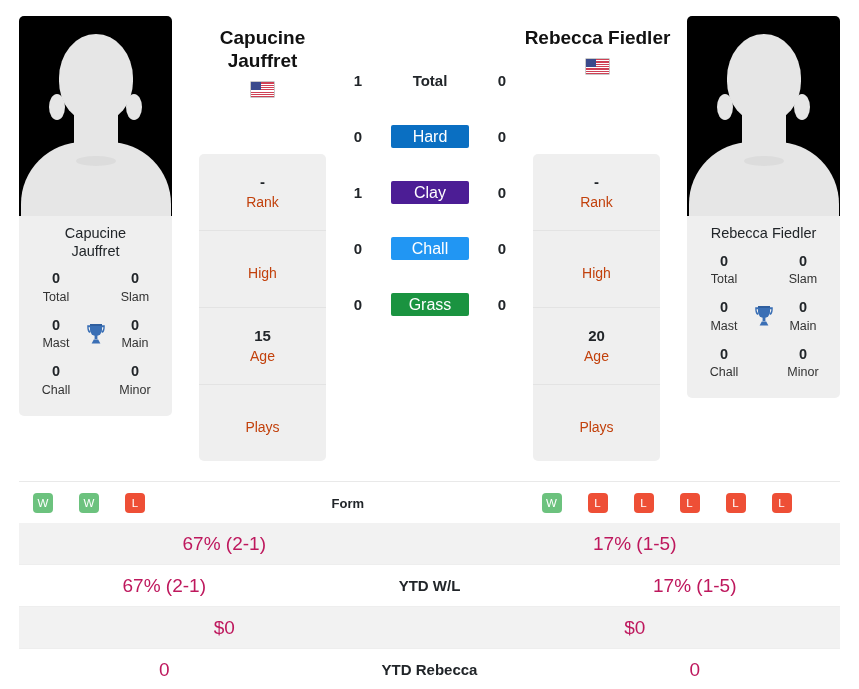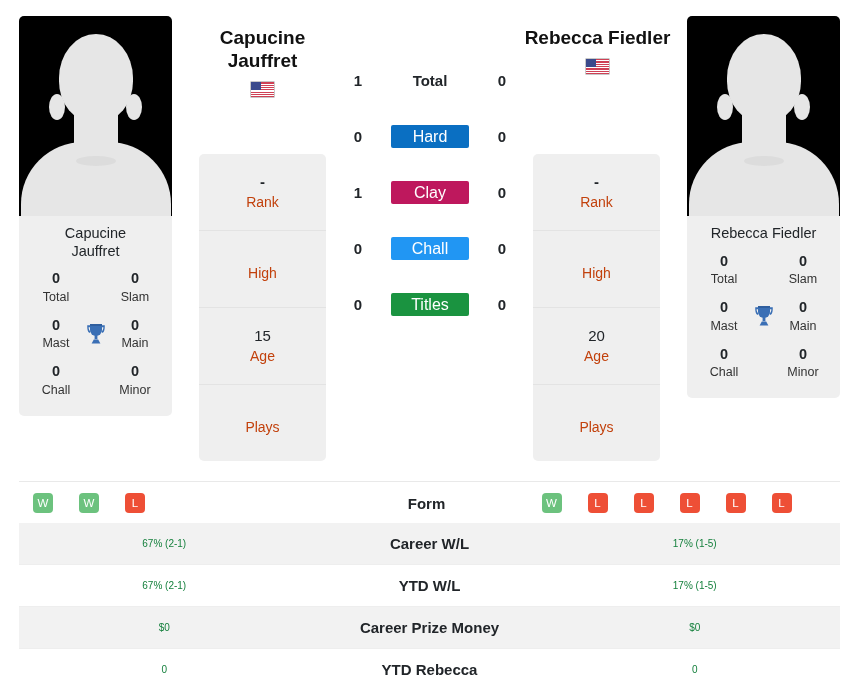--- a/index.html
+++ b/index.html
@@ -91,21 +91,21 @@
   }
   .infopanel.left{left:199px;}
   .infopanel.right{left:533px;}
   .ip-row{
     height:76px;
     display:flex;flex-direction:column;align-items:center;justify-content:center;
     border-bottom:1px solid #e3e3e3;
     text-align:center;
   }
   .ip-row:last-child{border-bottom:none;}
-  .ip-val{font-size:15px;font-weight:normal;color:#212529;line-height:1.3;min-height:8px;}
+  .ip-val{font-size:15px;font-weight:bold;color:#212529;line-height:1.3;min-height:8px;}
   .ip-val.dash{font-weight:bold;}
   .ip-lab{font-size:14px;color:#c2410c;line-height:1.45;}
 
   
   .hname{
     position:absolute;text-align:center;
     font-size:19px;font-weight:bold;color:#111;
     line-height:1.22;
   }
   .hname.left{left:186px;top:26px;width:153px;}
@@ -138,42 +138,42 @@
   
   .formrow{
     position:absolute;left:19px;top:481px;width:821px;height:42px;
     border-top:1px solid #e9e9e9;
     display:flex;align-items:center;
   }
   .formside{flex:1;display:flex;align-items:center;height:100%;}
   .formside.l{justify-content:flex-start;padding-left:14px;gap:26px;}
   .formside.r{justify-content:flex-start;padding-left:20px;gap:26px;}
   .formlabel{
-    width:190px;text-align:center;font-size:15px;font-weight:bold;color:#212529;
+    width:190px;font-size:13px;font-weight:bold;color:#212529;
   }
   .wl{
     width:20px;height:20px;border-radius:4px;
     font-size:11.5px;color:#ffffff;
     display:flex;align-items:center;justify-content:center;
   }
   .wl.W{background:#6cc27e;}
   .wl.L{background:#ee4f36;}
 
   
   .stattable{
     position:absolute;left:19px;top:523px;width:821px;
   }
   .strow{
     height:41px;display:flex;align-items:center;
     border-bottom:1px solid #eeeeee;
   }
   .strow.odd{background:#f2f2f2;}
   .strow.even{background:#ffffff;}
   .stval{
-    flex:1;text-align:center;font-size:10px;color:#15803d;
+    flex:1;text-align:center;font-size:19px;color:#be185d;
   }
   .stlab{
     width:240px;text-align:center;font-size:15px;font-weight:bold;color:#212529;
   }
 </style>
 </head>
 <body>
 
 <div class="page">
 
@@ -359,31 +359,31 @@
         <div class="sbadge plain">Total</div>
         <div class="snum">0</div>
       </div>
       <div class="srow">
         <div class="snum">0</div>
         <div class="sbadge" style="background:#0a6fc2">Hard</div>
         <div class="snum">0</div>
       </div>
       <div class="srow">
         <div class="snum">1</div>
-        <div class="sbadge" style="background:#be185d">Clay</div>
+        <div class="sbadge" style="background:#4c1d95">Clay</div>
         <div class="snum">0</div>
       </div>
       <div class="srow">
         <div class="snum">0</div>
         <div class="sbadge" style="background:#2196f3">Chall</div>
         <div class="snum">0</div>
       </div>
       <div class="srow">
         <div class="snum">0</div>
-        <div class="sbadge" style="background:#1a9340">Titles</div>
+        <div class="sbadge" style="background:#1a9340">Grass</div>
         <div class="snum">0</div>
       </div>
     </div>
   </div>
 
   <div class="formrow">
     <div class="formside l" id="form-left">
         <div class="wl W">W</div>
         <div class="wl W">W</div>
         <div class="wl L">L</div>
@@ -395,31 +395,29 @@
         <div class="wl L">L</div>
         <div class="wl L">L</div>
         <div class="wl L">L</div>
         <div class="wl L">L</div>
       </div>
   </div>
 
   <div class="stattable" id="stat-table">
       <div class="strow odd">
         <div class="stval">67% (2-1)</div>
-        <div class="stlab">Career W/L</div>
         <div class="stval">17% (1-5)</div>
       </div>
       <div class="strow even">
         <div class="stval">67% (2-1)</div>
         <div class="stlab">YTD W/L</div>
         <div class="stval">17% (1-5)</div>
       </div>
       <div class="strow odd">
         <div class="stval">$0</div>
-        <div class="stlab">Career Prize Money</div>
         <div class="stval">$0</div>
       </div>
       <div class="strow even">
         <div class="stval">0</div>
         <div class="stlab">YTD Rebecca</div>
         <div class="stval">0</div>
       </div>
     </div>
 
 </div>

